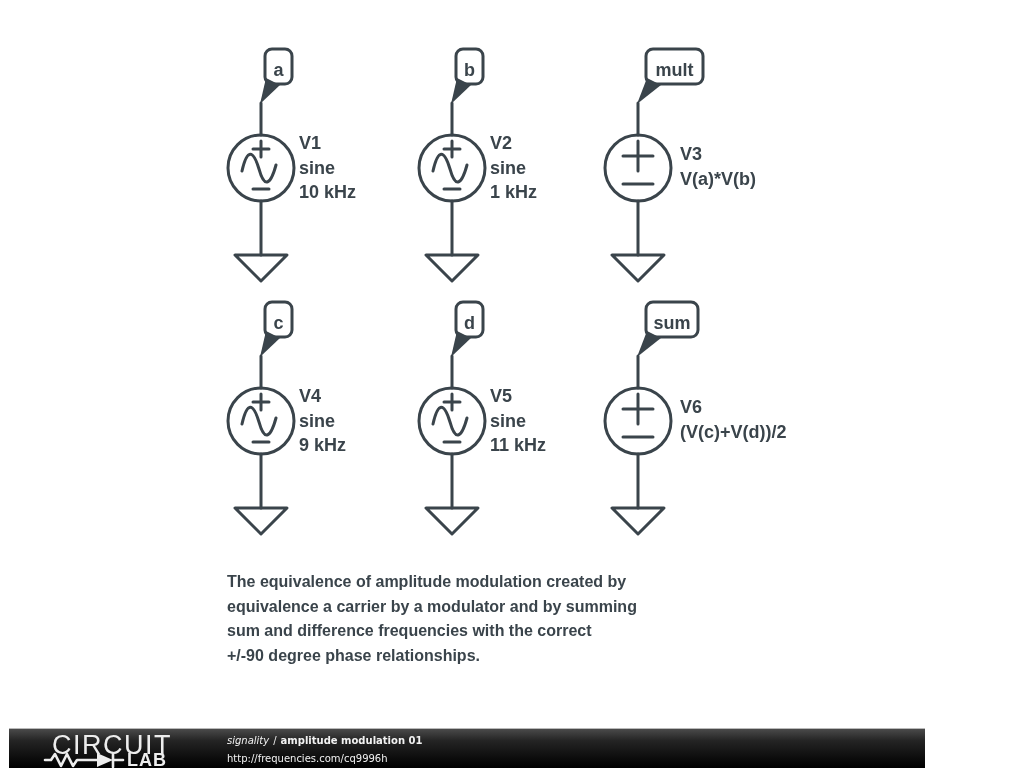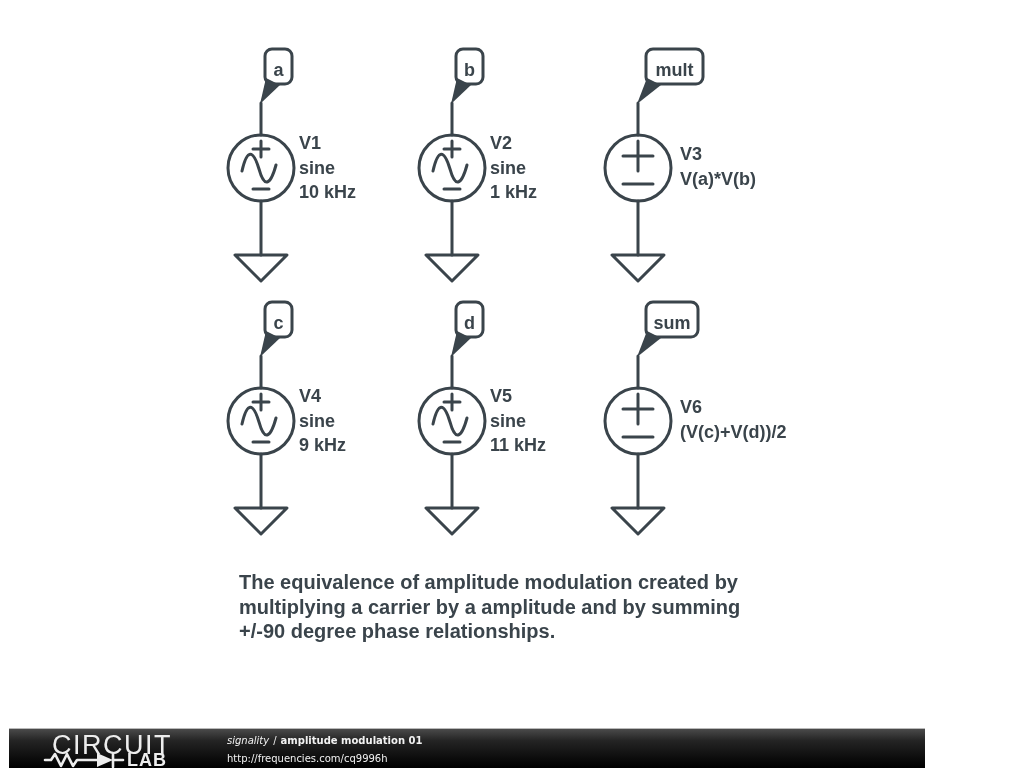--- a/index.html
+++ b/index.html
@@ -6,23 +6,23 @@
   .page {
     position:relative; width:1024px; height:768px; background:#ffffff;
     overflow:hidden; font-family:"Liberation Sans", sans-serif;
   }
   
   .ink-stroke { stroke:#3a444b; stroke-width:3; fill:none; stroke-linecap:round; stroke-linejoin:round; }
   .ink-fill   { fill:#3a444b; stroke:none; }
   .lbl  { font-family:"Liberation Sans", sans-serif; font-weight:bold; font-size:18px; fill:#3a444b; }
   .flag-lbl { text-anchor:middle; }
   .note {
-    position:absolute; left:239px; top:570px; width:600px;
+    position:absolute; left:227px; top:570px; width:600px;
     font-family:"Liberation Sans", sans-serif; font-weight:bold;
-    font-size:20px; line-height:24.6px; color:#3a444b;
+    font-size:16px; line-height:24.6px; color:#3a444b;
   }
   .footer-bar {
     position:absolute; left:0; top:728px; width:916px; height:40px;
     box-sizing:border-box; border-top:1px solid #b9b9b9;
     background:linear-gradient(180deg,#4a4a4a 0%, #242424 30%, #0c0c0c 75%, #000000 100%);
     margin-left:9px;
   }
   .logo-wrap { position:absolute; left:34px; top:0; }
   .logo-circuit { font-family:"Liberation Sans", sans-serif; font-weight:300; font-size:27px; letter-spacing:1.5px; fill:#ededed; }
   .logo-lab { font-family:"Liberation Sans", sans-serif; font-weight:bold; font-size:18px; letter-spacing:1px; fill:#ededed; }
@@ -175,21 +175,22 @@
       <g>
         <text class="lbl" x="42" y="-8">V6</text>
         <text class="lbl" x="42" y="17">(V(c)+V(d))/2</text>
       </g>
     </g>
   </svg>
 
   
   <div class="note">
     <div>The equivalence of amplitude modulation created by</div>
-    <div>multiplying a carrier by a amplitude and by summing</div>
+    <div>equivalence a carrier by a modulator and by summing</div>
+    <div>sum and difference frequencies with the correct</div>
     <div>+/-90 degree phase relationships.</div>
   </div>
 
   
   <div class="footer-bar">
     <div class="logo-wrap">
       <svg width="200" height="40" viewBox="0 0 200 40">
         <text class="logo-circuit" x="9" y="25">CIRCUIT</text>
         <path class="logo-line" d="M2 31 h6 l4 -6 l6 12 l6 -12 l6 12 l4 -6 h20"></path>
         <polygon class="logo-fill" points="54,24 54,38 70,31"></polygon>

